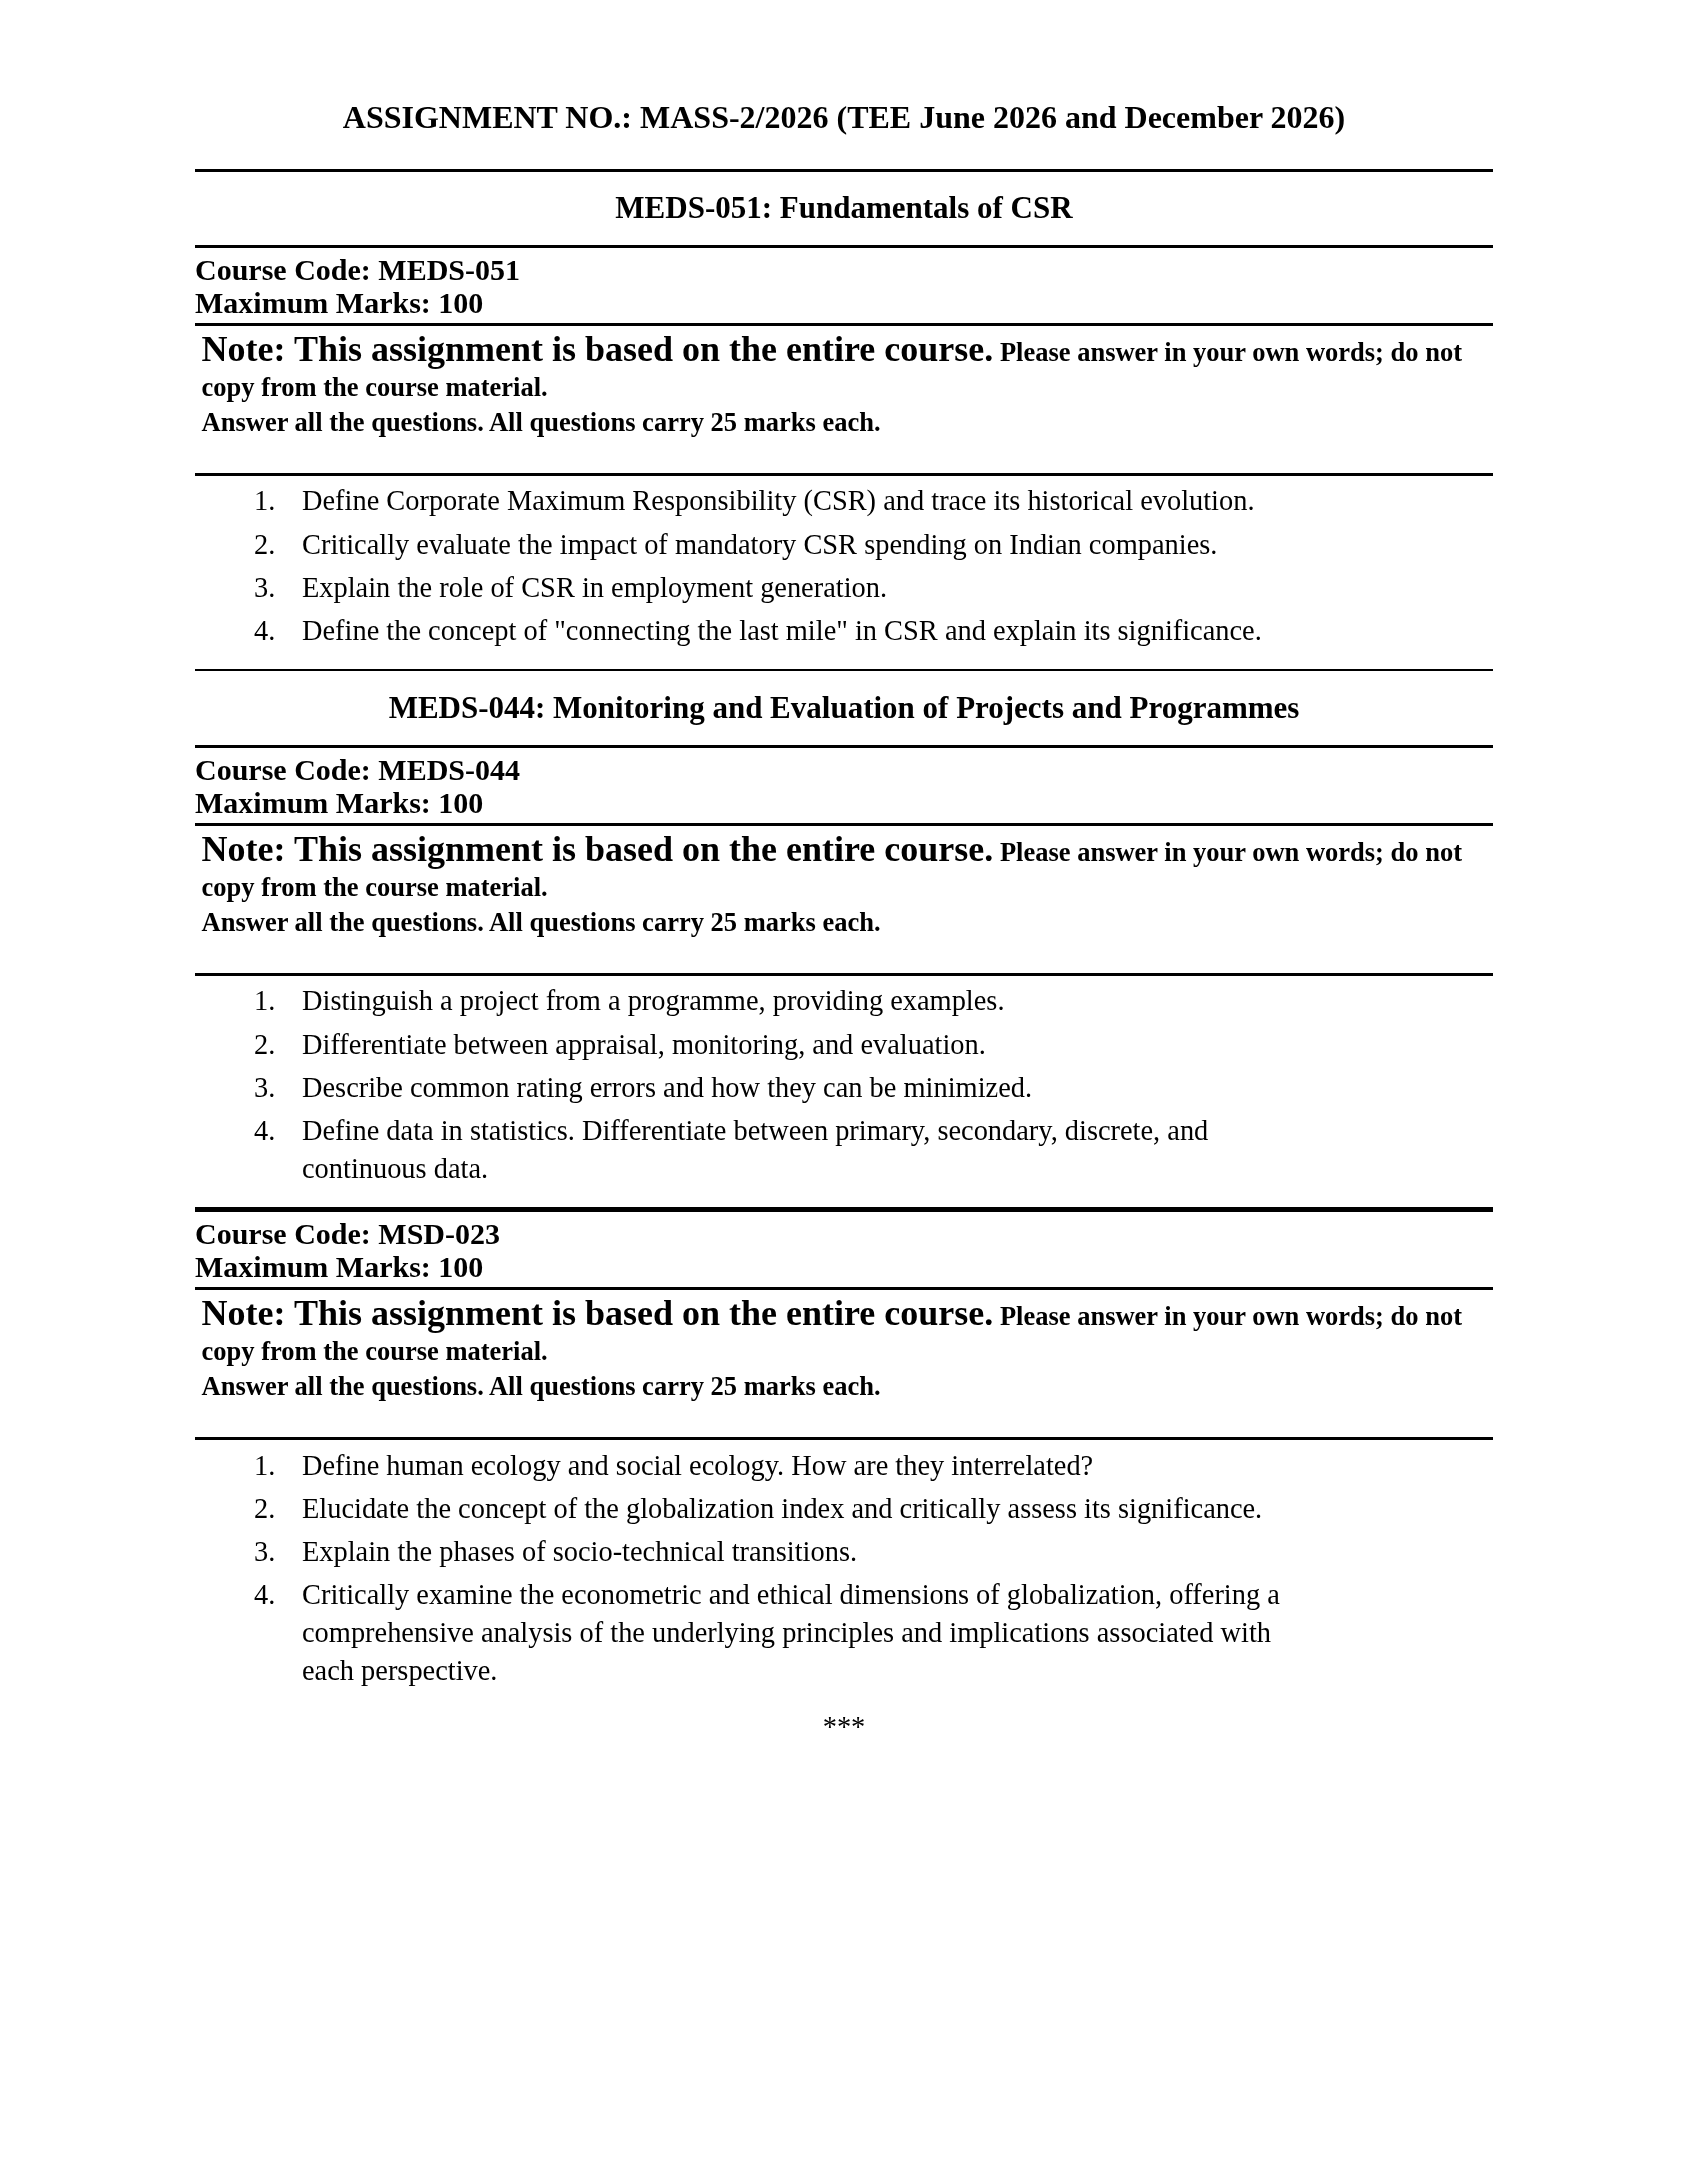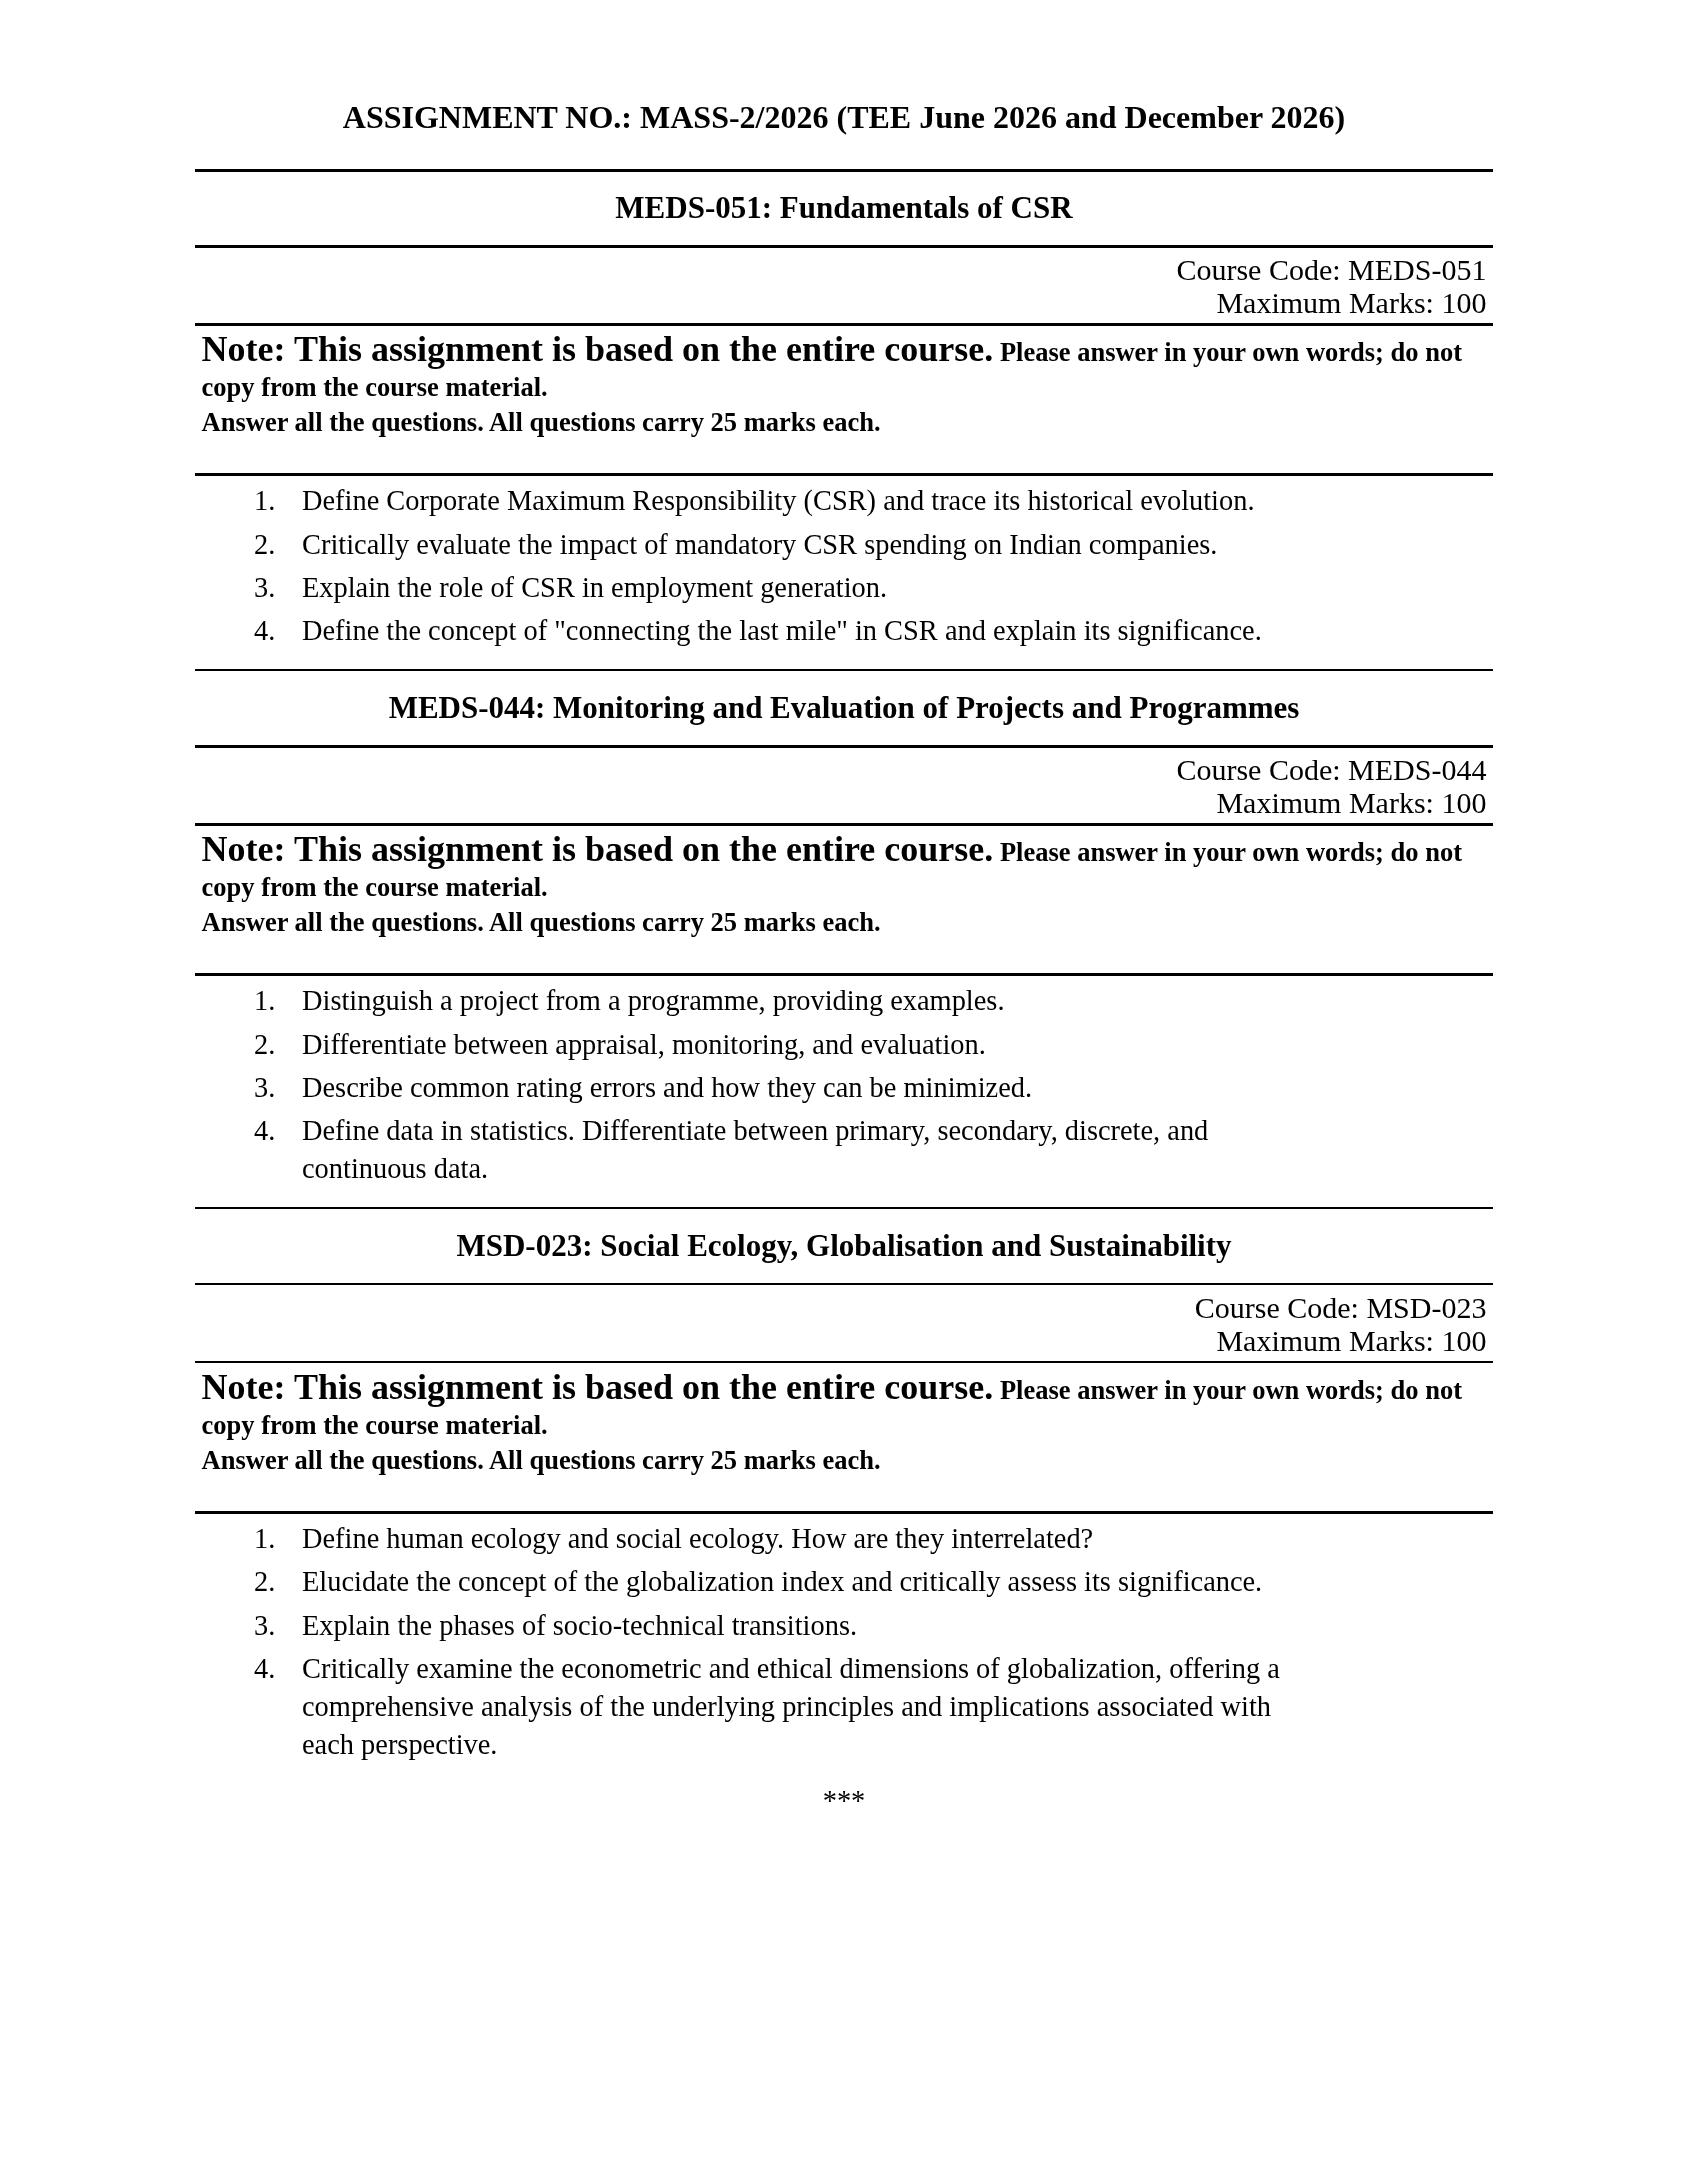--- a/index.html
+++ b/index.html
@@ -31,22 +31,22 @@
   }
   .course-title {
     font-size: 31px;
     font-weight: bold;
     text-align: center;
     line-height: 33px;
     margin: 15px;
     padding: 4.6px 0 6px 0;
   }
   .meta {
-    text-align: right;
-    font-weight: normal;
+    text-align: left;
+    font-weight: bold;
     font-size: 30px;
     padding: 5.3px 6.6px 4px 0;
   }
   .meta-line { line-height: 33px; }
   .note {
     font-weight: bold;
     padding: 6.6px 0 33px 6.6px;
   }
   .note p { margin: 0; }
   .note-lead { font-size: 36px; line-height: 35px; }
@@ -145,21 +145,20 @@
         </li>
       <li>
           <span class="qnum">4.</span>
           <span class="qtext">Define data in statistics. Differentiate between primary, secondary, discrete, and<br>continuous data.</span>
         </li>
     </ol>
   </section>
 
   <section>
     <div class="rule"></div>
-    <h2 class="course-title">MSD-023: Social Ecology, Globalisation and Sustainability</h2>
     <div class="rule"></div>
     <div class="meta">
       <div class="meta-line">Course Code: MSD-023</div>
       <div class="meta-line">Maximum Marks: 100</div>
     </div>
     <div class="rule"></div>
     <div class="note">
       <p><span class="note-lead">Note: This assignment is based on the entire course.</span><span class="note-rest"> <span>Please answer in your own words; do not<br>copy from the course material.</span></span></p>
       <p class="note-answer">Answer all the questions. All questions carry 25 marks each.</p>
     </div>

